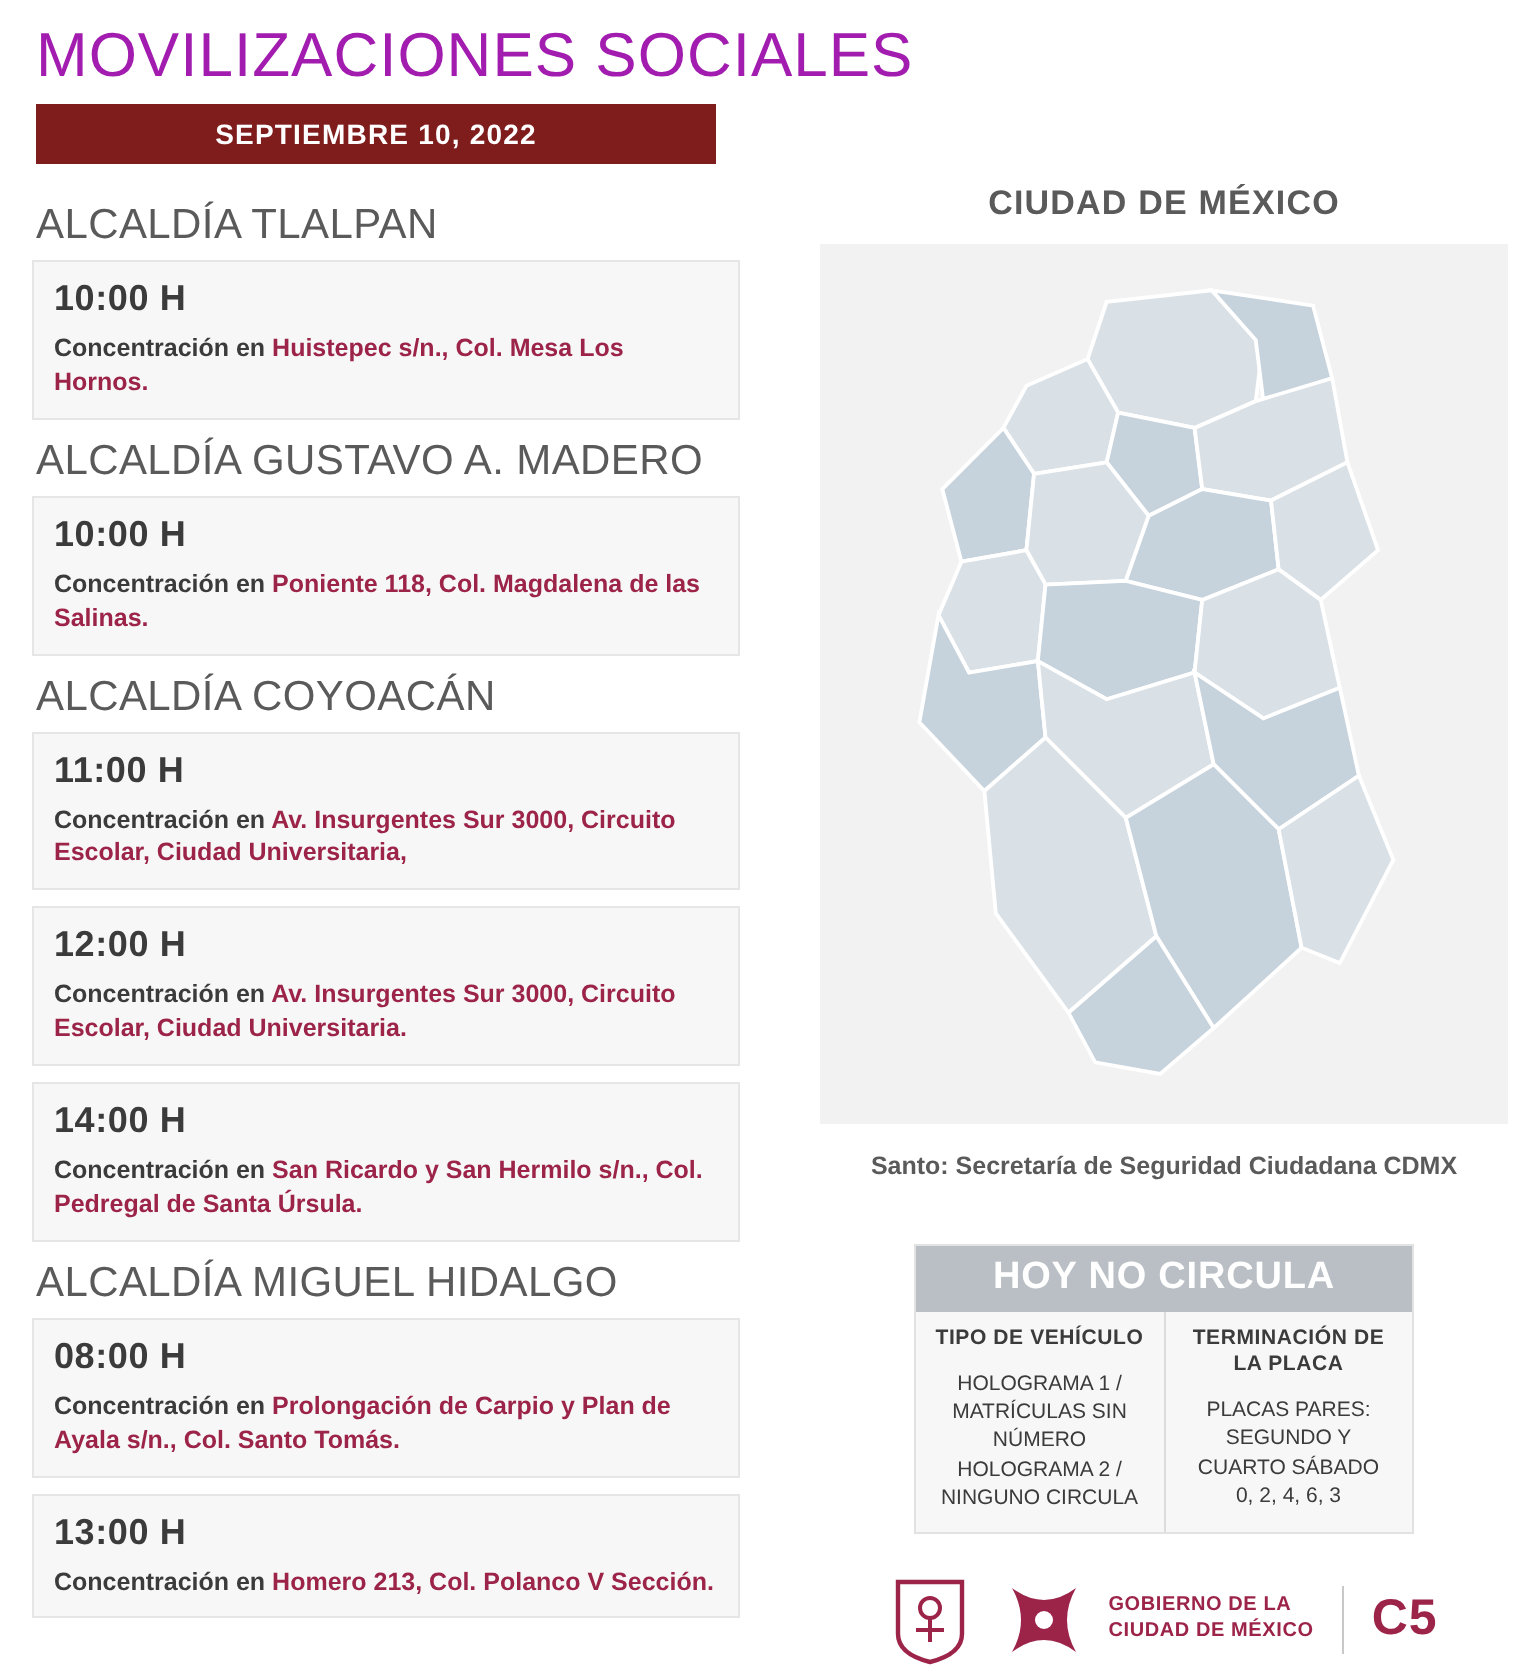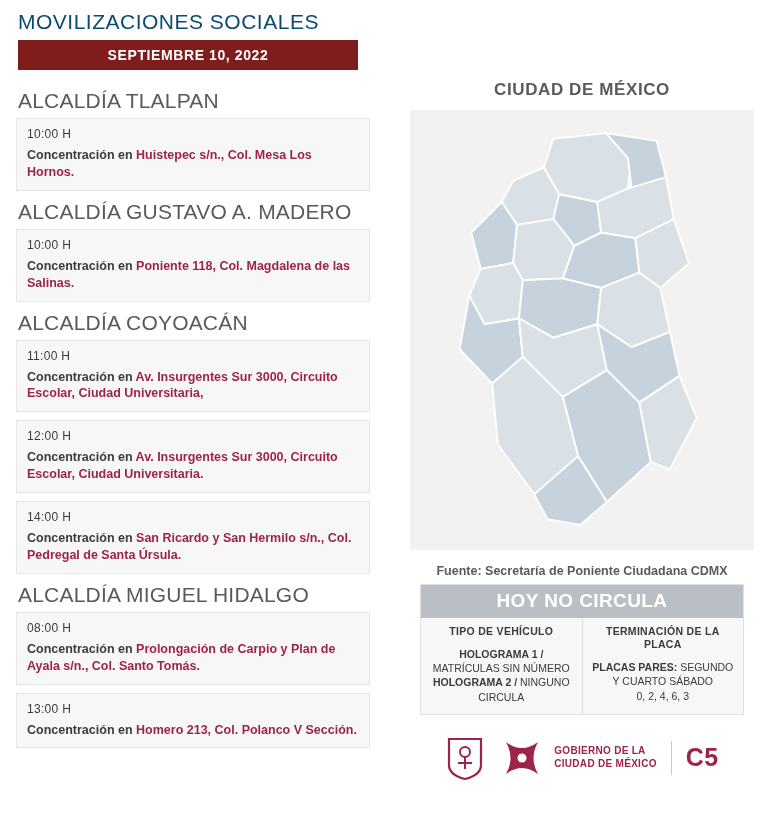--- a/index.html
+++ b/index.html
@@ -11,23 +11,23 @@
     color: #3b3b3b;
     overflow: hidden;
   }
   .page {
     position: relative;
     width: 768px;
     height: 840px;
     padding: 10px 14px 0 14px;
   }
   .title {
-    font-size: 21px;
+    font-size: 31px;
     letter-spacing: 0.5px;
-    color: #0c4a6e;
+    color: #a21caf;
     font-weight: 400;
     padding-left: 4px;
     margin-bottom: 6px;
   }
   .date-bar {
     background: #7f1d1d;
     color: #ffffff;
     font-size: 14px;
     font-weight: bold;
     letter-spacing: 0.6px;
@@ -56,22 +56,22 @@
     letter-spacing: 0.2px;
     margin: 9px 0 5px 4px;
   }
   .event {
     background: #f7f7f7;
     border: 1px solid #e6e6e6;
     padding: 8px 10px 9px 10px;
     margin: 0 0 8px 2px;
   }
   .event-time {
-    font-size: 12px;
-    font-weight: normal;
+    font-size: 18px;
+    font-weight: bold;
     color: #3b3b3b;
     letter-spacing: 0.3px;
     margin-bottom: 6px;
   }
   .event-desc {
     font-size: 12.5px;
     font-weight: bold;
     line-height: 1.35;
     color: #3b3b3b;
   }
@@ -92,22 +92,22 @@
   }
   .map-box svg { display: block; width: 100%; height: 100%; }
   .source {
     text-align: center;
     font-size: 12.5px;
     font-weight: bold;
     color: #5a5a5a;
     margin-top: 14px;
   }
   .hnc {
-    margin: 6px auto 0 auto;
-    width: 324px;
+    margin: 32px auto 0 auto;
+    width: 250px;
     background: #f7f7f7;
     border: 1px solid #e2e2e2;
   }
   .hnc-head {
     background: #b9bfc4;
     color: #ffffff;
     text-align: center;
     font-size: 19px;
     font-weight: bold;
     letter-spacing: 0.4px;
@@ -128,21 +128,21 @@
     color: #3b3b3b;
     line-height: 1.25;
     letter-spacing: 0.3px;
     margin-bottom: 9px;
   }
   .hnc-body {
     font-size: 10.5px;
     line-height: 1.35;
     color: #3b3b3b;
   }
-  .hnc-body .b { font-weight: bold; }
+  .hnc-body .b { font-weight: normal; }
   .hnc-col.right .hnc-body { text-align: center; }
   .hnc-col.left .hnc-body { text-align: center; }
 
   .footer {
     display: flex;
     align-items: center;
     justify-content: center;
     gap: 14px;
     margin-top: 20px;
   }
@@ -231,21 +231,21 @@
             <path d="M114 208 L150 228 L196 214 L206 262 L160 290 L118 248 Z" fill="#d9e0e6"></path>
             <path d="M196 214 L232 238 L272 222 L282 268 L240 296 L206 262 Z" fill="#c6d2dc"></path>
             <path d="M86 276 L118 248 L160 290 L176 352 L130 392 L92 340 Z" fill="#d9e0e6"></path>
             <path d="M160 290 L206 262 L240 296 L252 358 L206 400 L176 352 Z" fill="#c6d2dc"></path>
             <path d="M240 296 L282 268 L300 312 L272 366 L252 358 Z" fill="#d9e0e6"></path>
             <path d="M130 392 L176 352 L206 400 L178 424 L144 418 Z" fill="#c6d2dc"></path>
           </g>
         </svg>
       </div>
 
-      <div class="source">Fuente: Secretaría de Poniente Ciudadana CDMX</div>
+      <div class="source">Santo: Secretaría de Seguridad Ciudadana CDMX</div>
 
       <div class="hnc">
         <div class="hnc-head">HOY NO CIRCULA</div>
         <div class="hnc-cols">
           <div class="hnc-col left">
             <div class="hnc-colhead">TIPO DE VEHÍCULO</div>
             <div class="hnc-body">
               <span class="b">HOLOGRAMA 1 /</span>
               <span>MATRÍCULAS SIN NÚMERO</span><br>
               <span class="b">HOLOGRAMA 2 /</span>

